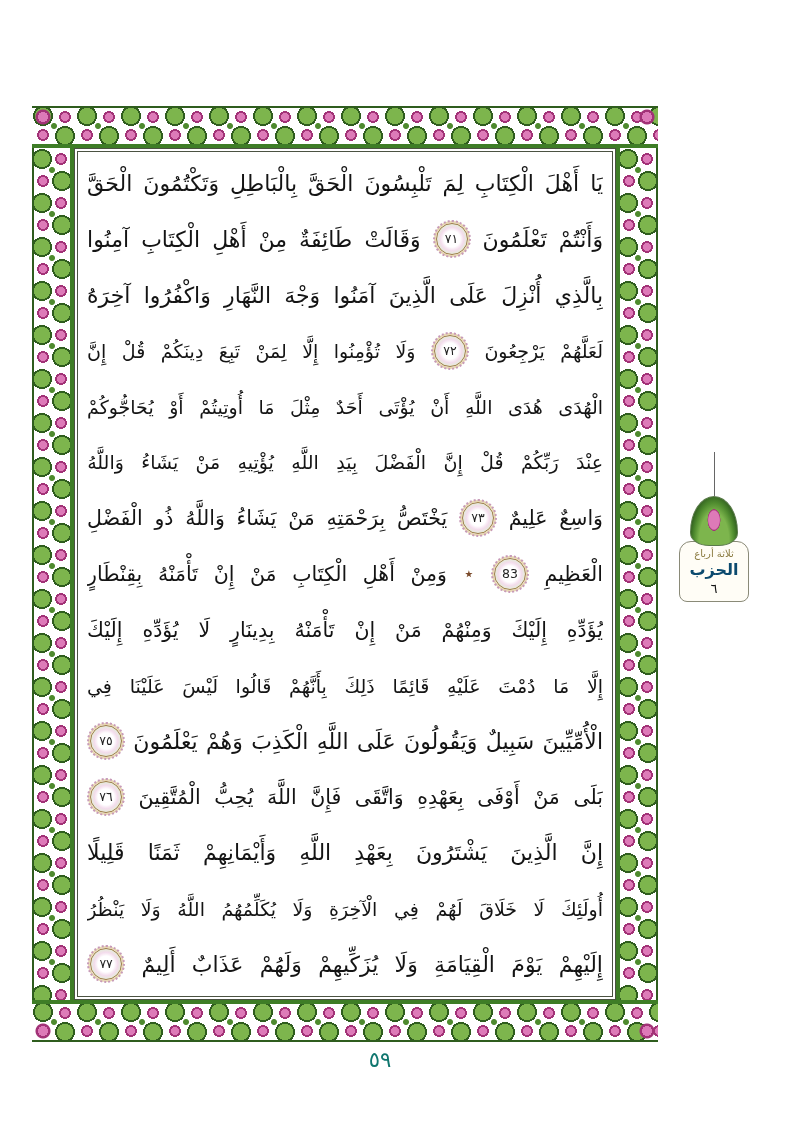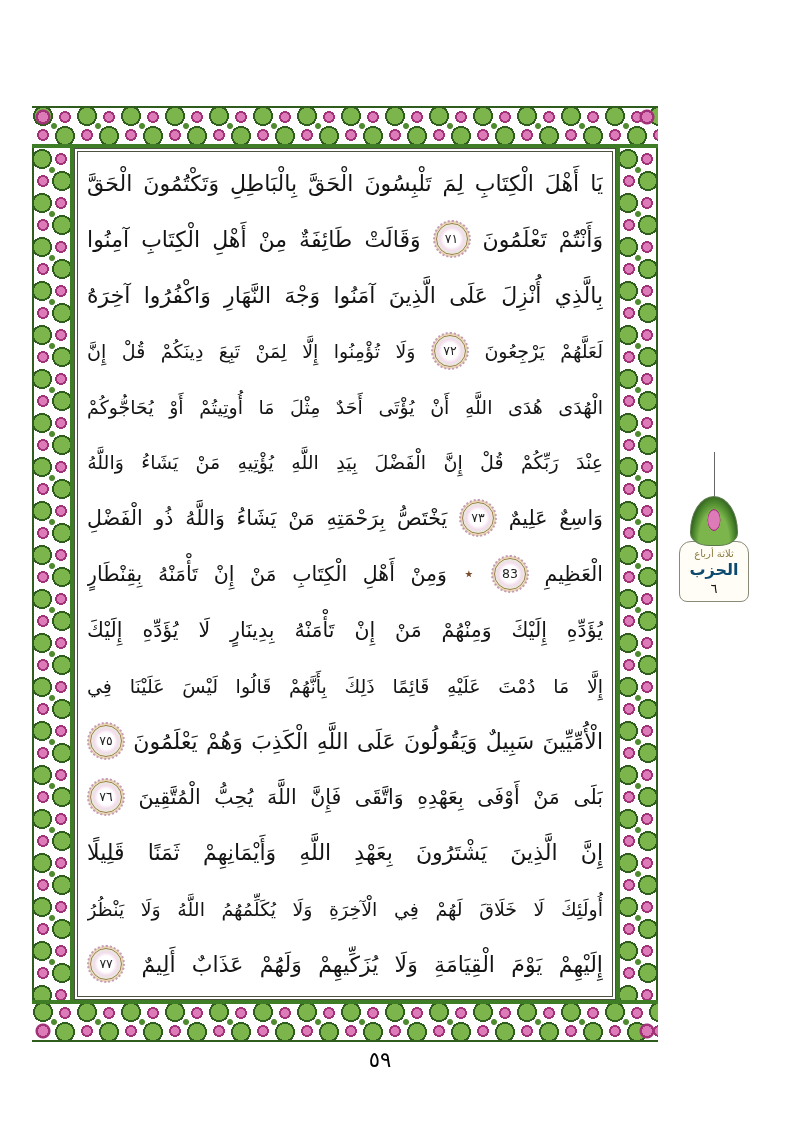--- a/index.html
+++ b/index.html
@@ -72,21 +72,21 @@
       radial-gradient(ellipse at 50% 92%, #7db54d 0 46%, #4e8a2e 62%, #2f5d1e 76%, #ffffff 80%);
     border:1px solid #5a7a4a; border-radius:50% 50% 40% 40% / 72% 72% 26% 26%; }
   .hizb-plaque { width:64px; margin:0 auto; background:#fffdf6; border:1px solid #8a8a78;
     border-radius:12px 12px 8px 8px; padding:6px 2px 5px; direction:rtl; }
   .hizb-fraction { display:block; font-size:10px;  color:#8a7a3f; line-height:1.2; }
   .hizb-label    { display:block; font-size:16px; font-weight:bold; color:#0c4a6e; line-height:1.3; }
   .hizb-number   { display:block; font-size:13px; color:#151515; line-height:1.2; }
 
   
   .page-number { position:absolute; left:80px; width:600px; top:1048px; text-align:center;
-                 font-size:21px; color:#000000; }
+                 font-size:21px; color:#0f766e; }
 </style>
 </head>
 <body>
 
 <div class="page">
 
 
   <div class="frame">
     <div class="strip strip-h strip-top"></div>
     <div class="strip strip-h strip-bottom"></div>

